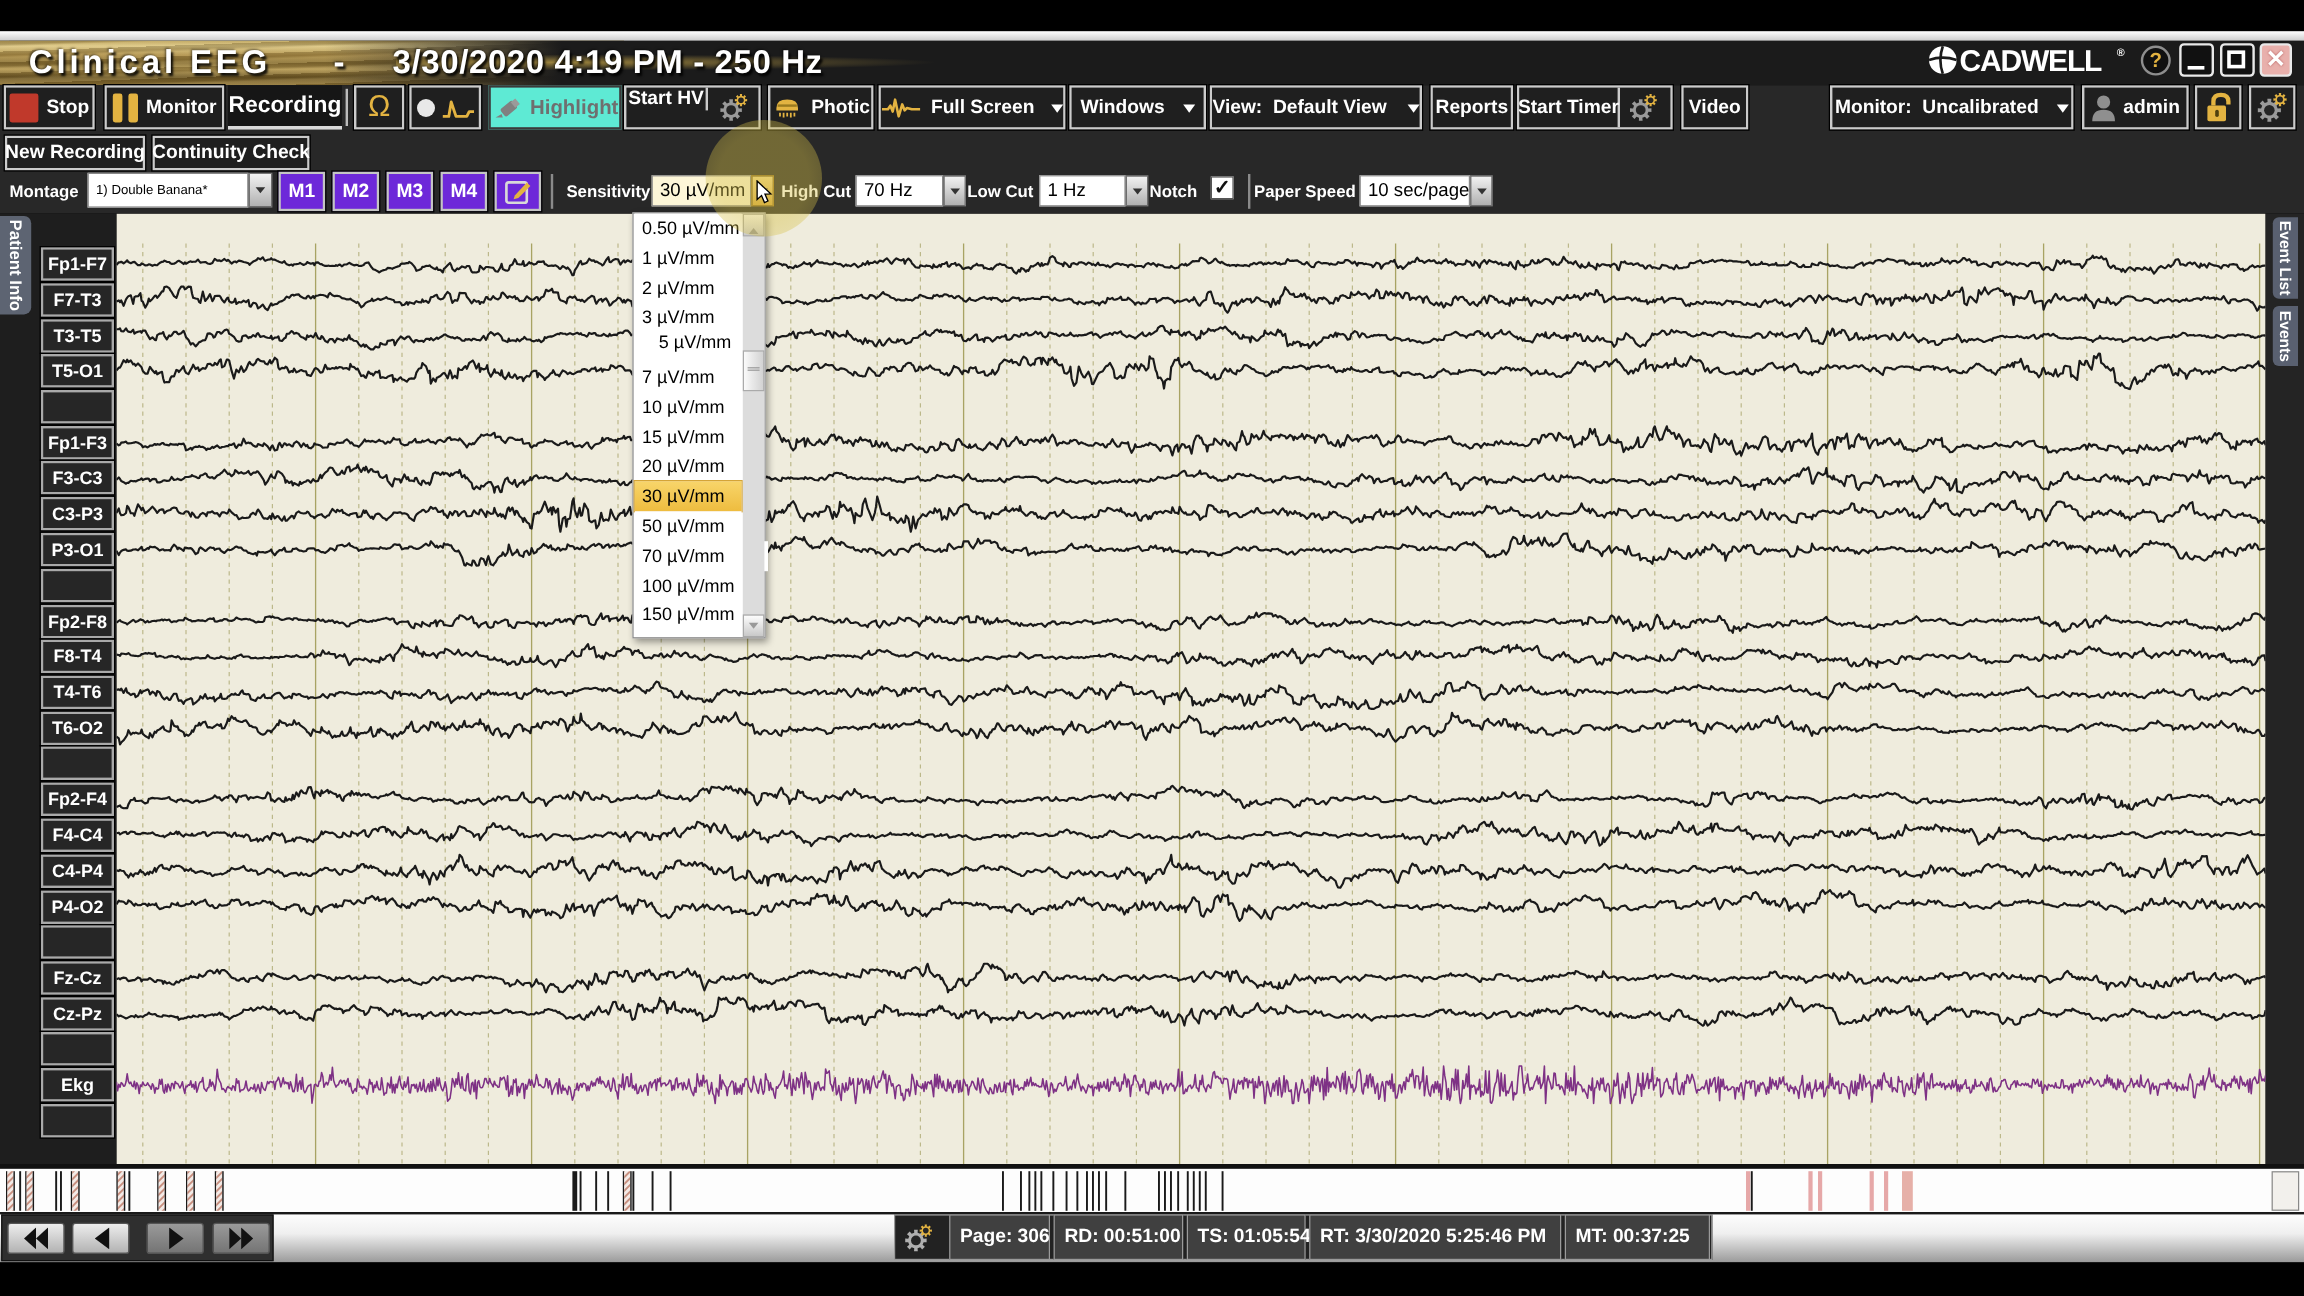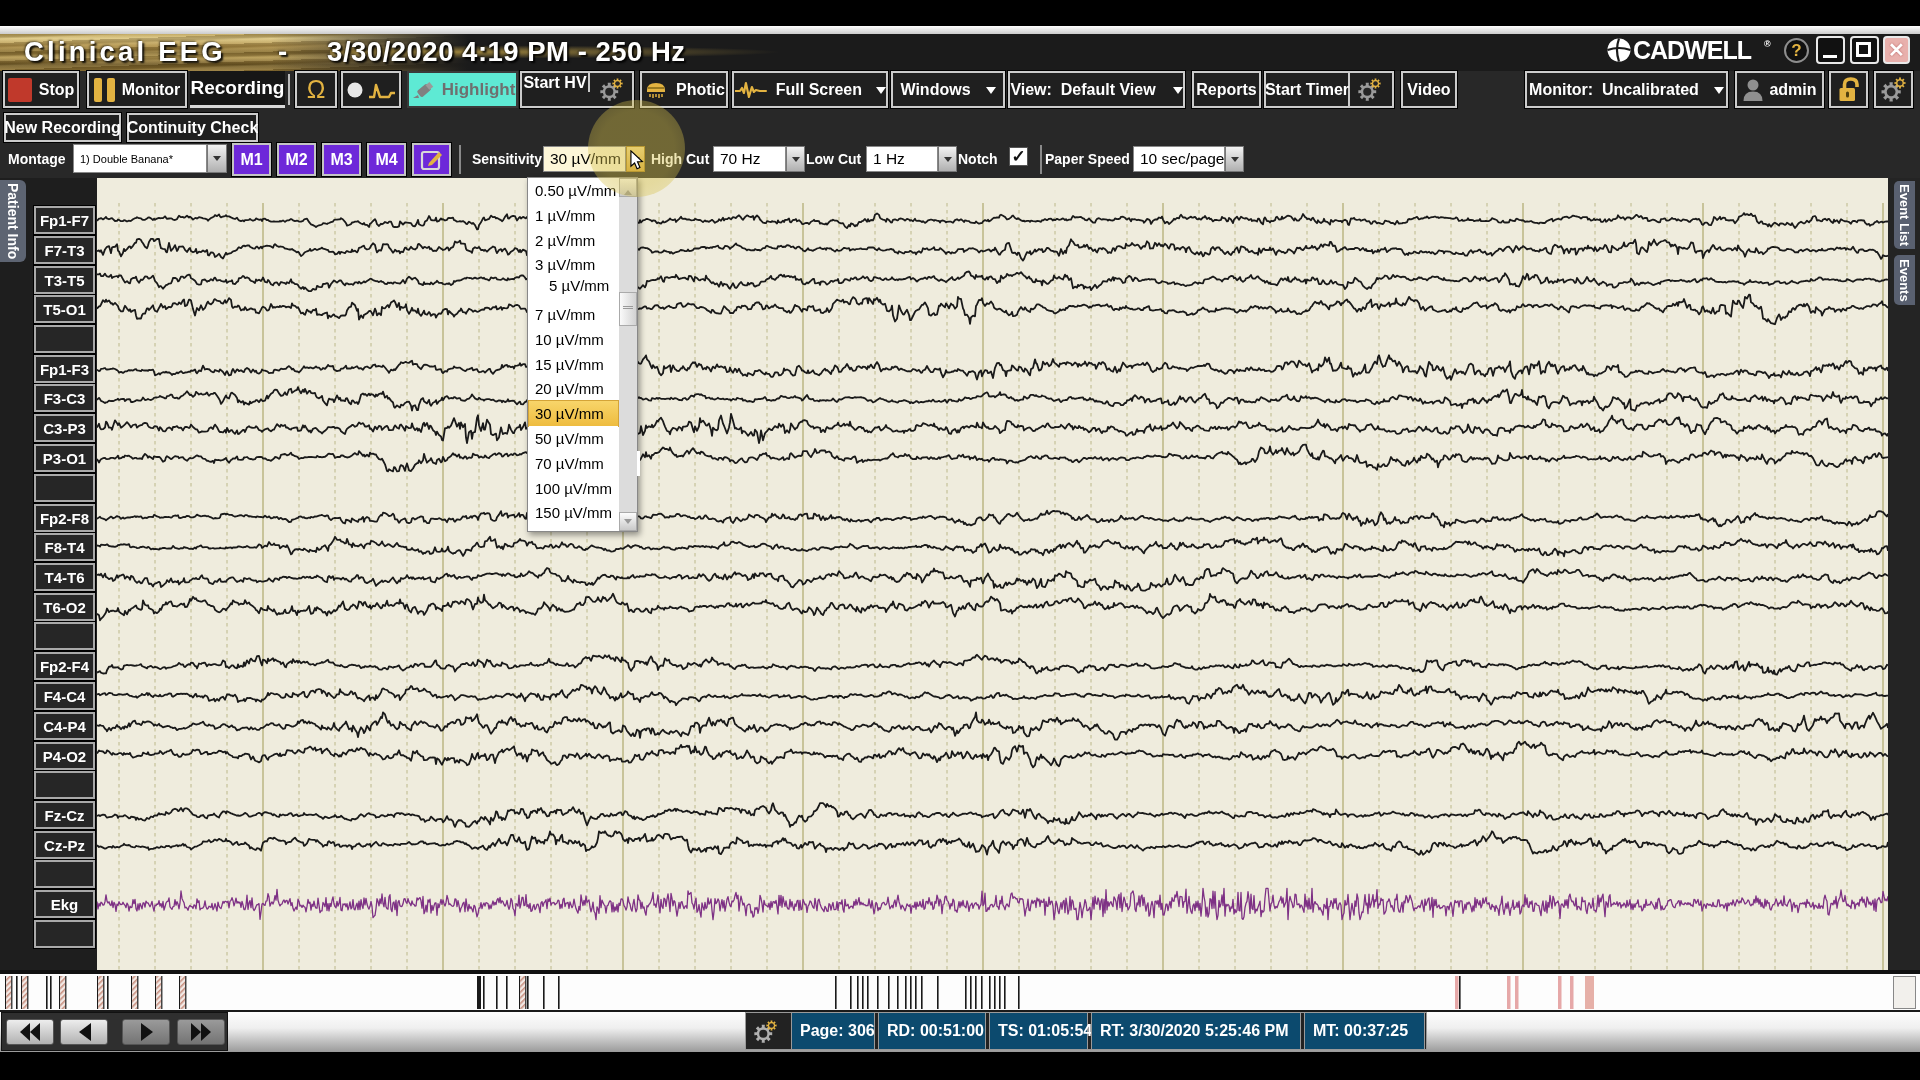--- a/index.html
+++ b/index.html
@@ -13,21 +13,21 @@
  font-size:15.5px;display:flex;align-items:center;padding-left:6px;white-space:nowrap}
 .dropbtn{position:absolute;background:linear-gradient(#f2f2f2,#b0b0b0);border:1px solid #777;
  display:flex;align-items:center;justify-content:center}
 .dropbtn:after{content:"";width:0;height:0;border:4px solid transparent;border-top:5px solid #333;margin-top:4px}
 .chanbox{position:absolute;left:34px;width:61px;height:28px;background:#262626;border:2px solid #a9a9a9;
  outline:1px solid #000;color:#fff;font-weight:bold;font-size:15px;display:flex;align-items:center;justify-content:center}
 .vtab{position:absolute;background:#5d6472;color:#fff;font-weight:bold;font-size:14px;
  display:flex;align-items:center;justify-content:center}
 .vtab span{writing-mode:vertical-rl;white-space:nowrap}
 .ddi{height:25px;display:flex;align-items:center;padding-left:6px;font-size:15px;color:#000;background:#fff;white-space:nowrap}
-.seg{position:absolute;background:#0c4a6e;border:1px solid #9a9a9a;color:#fff;font-weight:bold;font-size:16px;
+.seg{position:absolute;background:#404040;border:1px solid #9a9a9a;color:#fff;font-weight:bold;font-size:16px;
  display:flex;align-items:center;padding:0 8px;height:38px;white-space:nowrap}
 </style></head><body>
 <div class="abs" style="left:0;top:26px;width:1920px;height:8px;background:linear-gradient(#fff,#ccc)"></div>
 <div class="abs" style="left:0;top:34px;width:1920px;height:37px;background:#1b1b1b"></div>
 <div class="abs" style="left:0;top:34px;width:520px;height:37px;background:
 linear-gradient(90deg, rgba(27,27,27,0) 0%, rgba(27,27,27,0) 52%, #1b1b1b 90%),
 repeating-linear-gradient(178deg, rgba(50,35,5,.22) 0 3px, rgba(255,244,200,.10) 5px 9px),
 linear-gradient(180deg, #bda35c 0%, #ddc886 12%, #b0914b 32%, #8a7136 50%, #b49853 64%, #6e5827 82%, #93783a 100%);
 "></div>
 <div class="abs" style="left:330px;top:44px;width:450px;height:16px;background:

